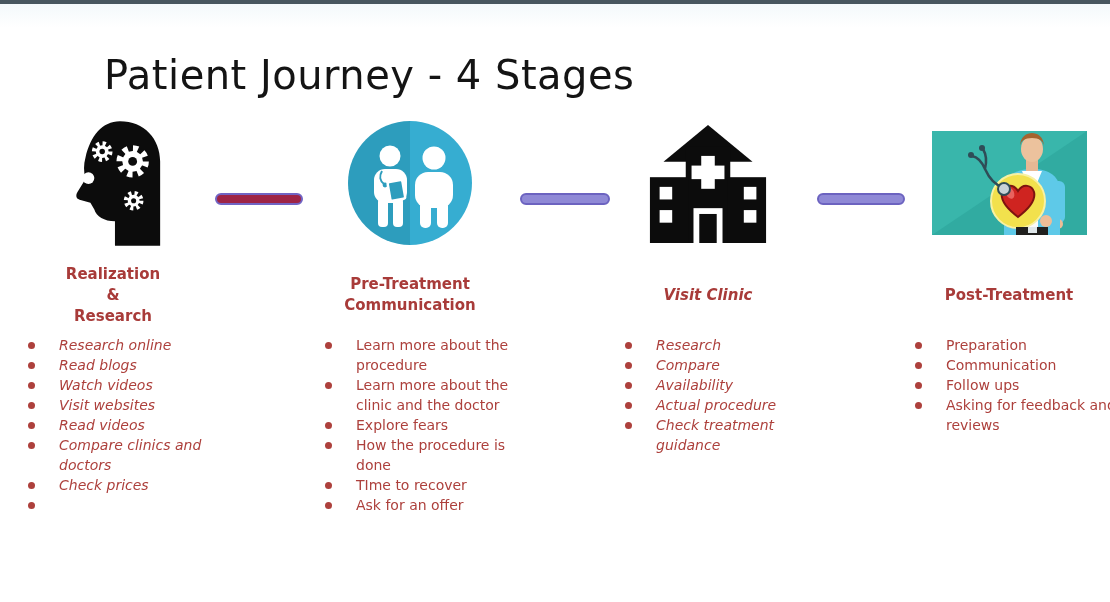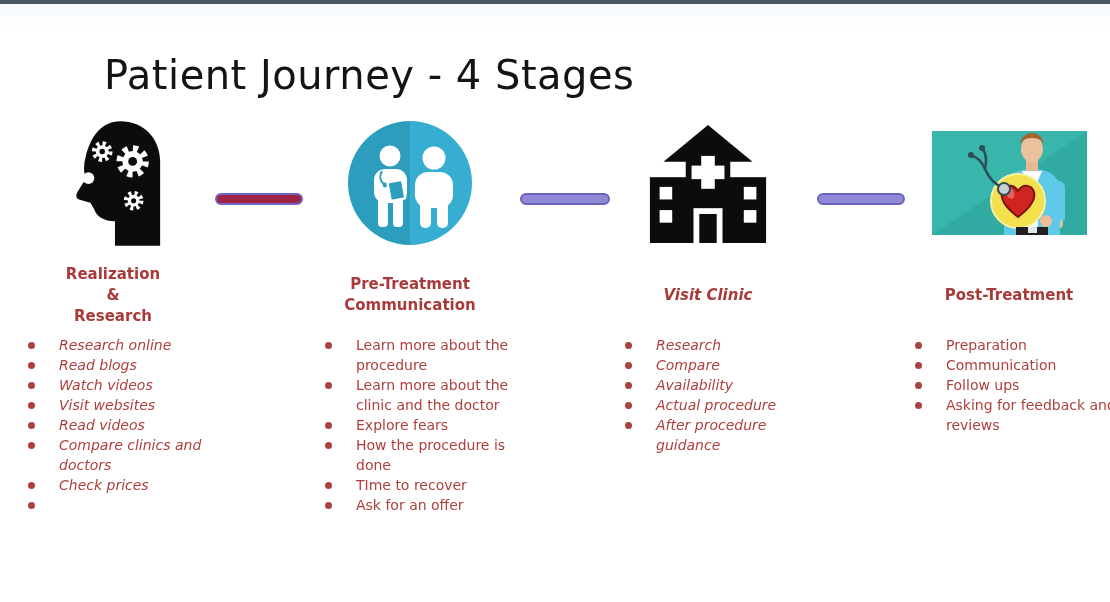--- a/index.html
+++ b/index.html
@@ -197,21 +197,21 @@
           <li>
             <span class="dot"></span>
             <span class="btext">Availability</span>
           </li>
           <li>
             <span class="dot"></span>
             <span class="btext">Actual procedure</span>
           </li>
           <li>
             <span class="dot"></span>
-            <span class="btext">After procedure guidance</span>
+            <span class="btext">Check treatment guidance</span>
           </li>
         </ul>
   </div>
 
   <div class="stage">
     <div class="icon-box">
   <svg width="155" height="104" viewBox="0 0 155 104">
     <rect width="155" height="104" fill="#31aba1"></rect>
     <polygon points="0,0 155,0 0,104" fill="#39b6ab"></polygon>
     <rect x="120" y="50" width="13" height="42" rx="6" fill="#5ec9e8"></rect>

